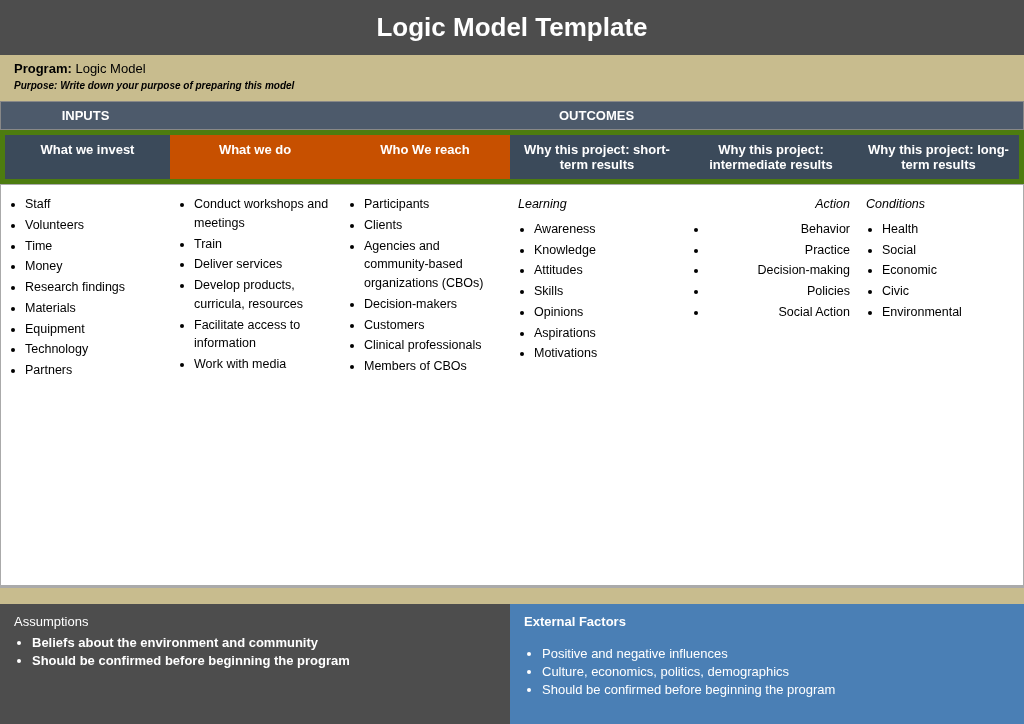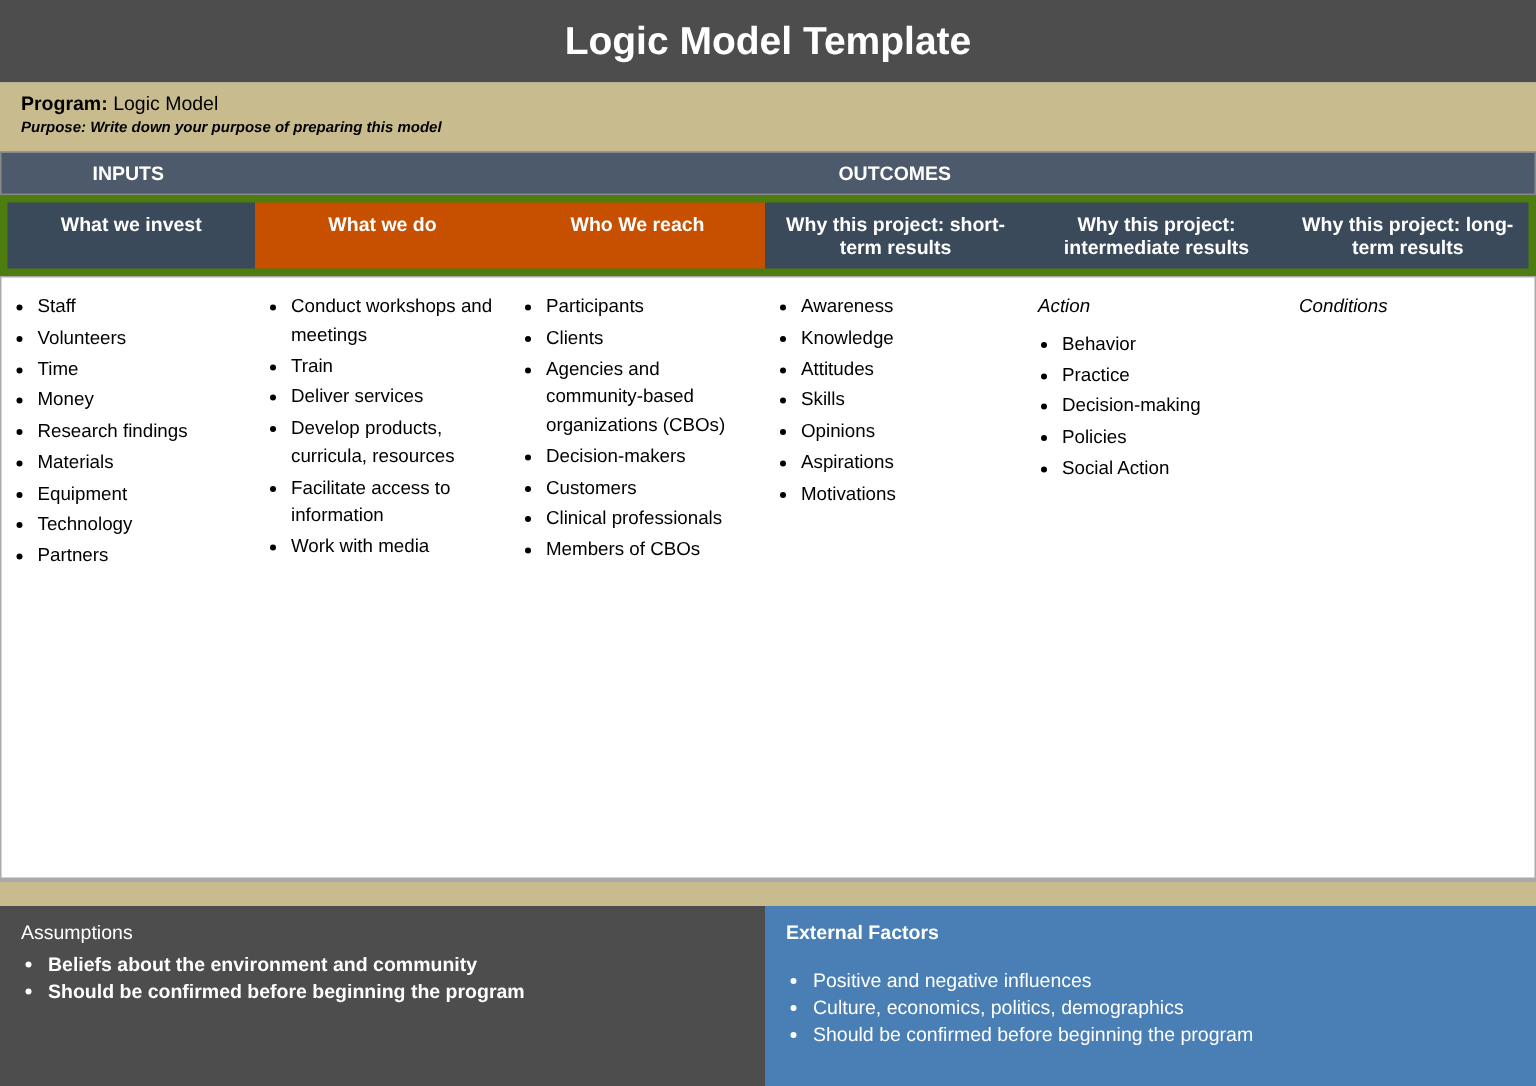--- a/index.html
+++ b/index.html
@@ -134,21 +134,21 @@
       padding: 10px 8px;
       border: 1px solid #aaa;
       vertical-align: top;
       font-size: 12.5px;
       line-height: 1.5;
     }
     .content-cell.col1 { width: 170px; border-right: none; }
     .content-cell.col2 { width: 170px; border-right: none; border-left: none; }
     .content-cell.col3 { width: 170px; border-right: none; border-left: none; }
     .content-cell.col4 { width: 174px; border-right: none; border-left: none; }
-    .content-cell.col5 { width: 174px; border-right: none; border-left: none; }
+    .content-cell.col5 { width: 174px; border-right: none; border-left: none; text-align: right; }
     .content-cell.col6 { flex: 1; border-left: none; }
 
     .content-cell ul {
       list-style: disc;
       padding-left: 16px;
     }
     .content-cell ul li {
       margin-bottom: 2px;
     }
     .content-cell .italic-label {
@@ -278,20 +278,21 @@
           <li>Clients</li>
           <li>Agencies and community-based organizations (CBOs)</li>
           <li>Decision-makers</li>
           <li>Customers</li>
           <li>Clinical professionals</li>
           <li>Members of CBOs</li>
         </ul>
       </div>
 
       <div class="content-cell col4">
+        <span class="italic-label">Learning</span>
         <ul>
           <li>Awareness</li>
           <li>Knowledge</li>
           <li>Attitudes</li>
           <li>Skills</li>
           <li>Opinions</li>
           <li>Aspirations</li>
           <li>Motivations</li>
         </ul>
       </div>
@@ -302,20 +303,27 @@
           <li>Behavior</li>
           <li>Practice</li>
           <li>Decision-making</li>
           <li>Policies</li>
           <li>Social Action</li>
         </ul>
       </div>
 
       <div class="content-cell col6">
         <span class="italic-label">Conditions</span>
+        <ul>
+          <li>Health</li>
+          <li>Social</li>
+          <li>Economic</li>
+          <li>Civic</li>
+          <li>Environmental</li>
+        </ul>
       </div>
 
     </div>
   </div>
 
   <div class="spacer-row"></div>
 
   <div class="bottom-section">
 
     <div class="assumptions-panel">

